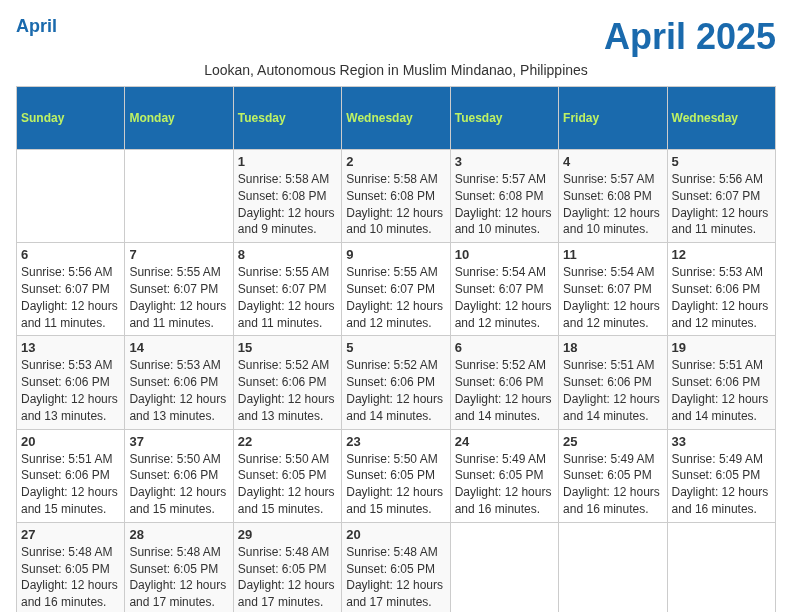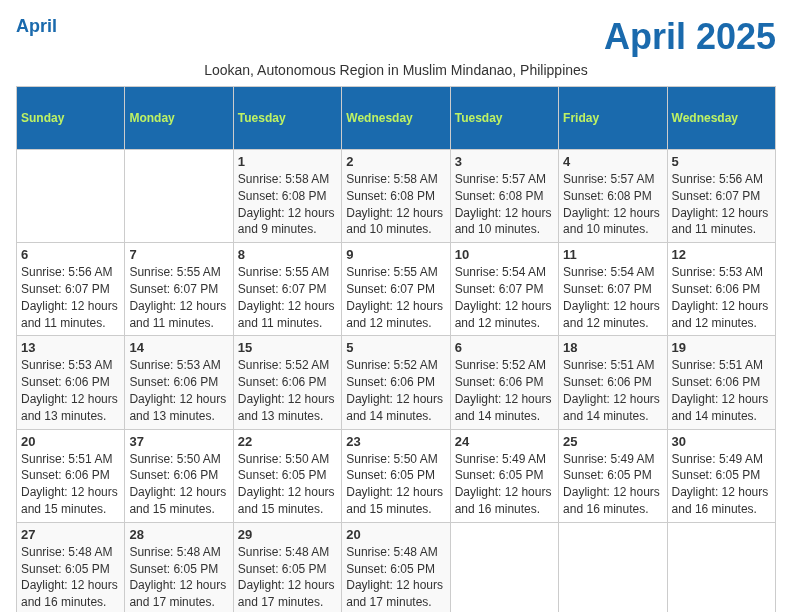--- a/index.html
+++ b/index.html
@@ -270,21 +270,21 @@
 Sunset: 6:05 PM
 Daylight: 12 hours and 16 minutes.</div>
         </td>
         <td>
           <span class="day-num">25</span>
           <div class="day-info">Sunrise: 5:49 AM
 Sunset: 6:05 PM
 Daylight: 12 hours and 16 minutes.</div>
         </td>
         <td>
-          <span class="day-num">30</span>
+          <span class="day-num">33</span>
           <div class="day-info">Sunrise: 5:49 AM
 Sunset: 6:05 PM
 Daylight: 12 hours and 16 minutes.</div>
         </td>
       </tr>
       <tr>
         <td>
           <span class="day-num">27</span>
           <div class="day-info">Sunrise: 5:48 AM
 Sunset: 6:05 PM

